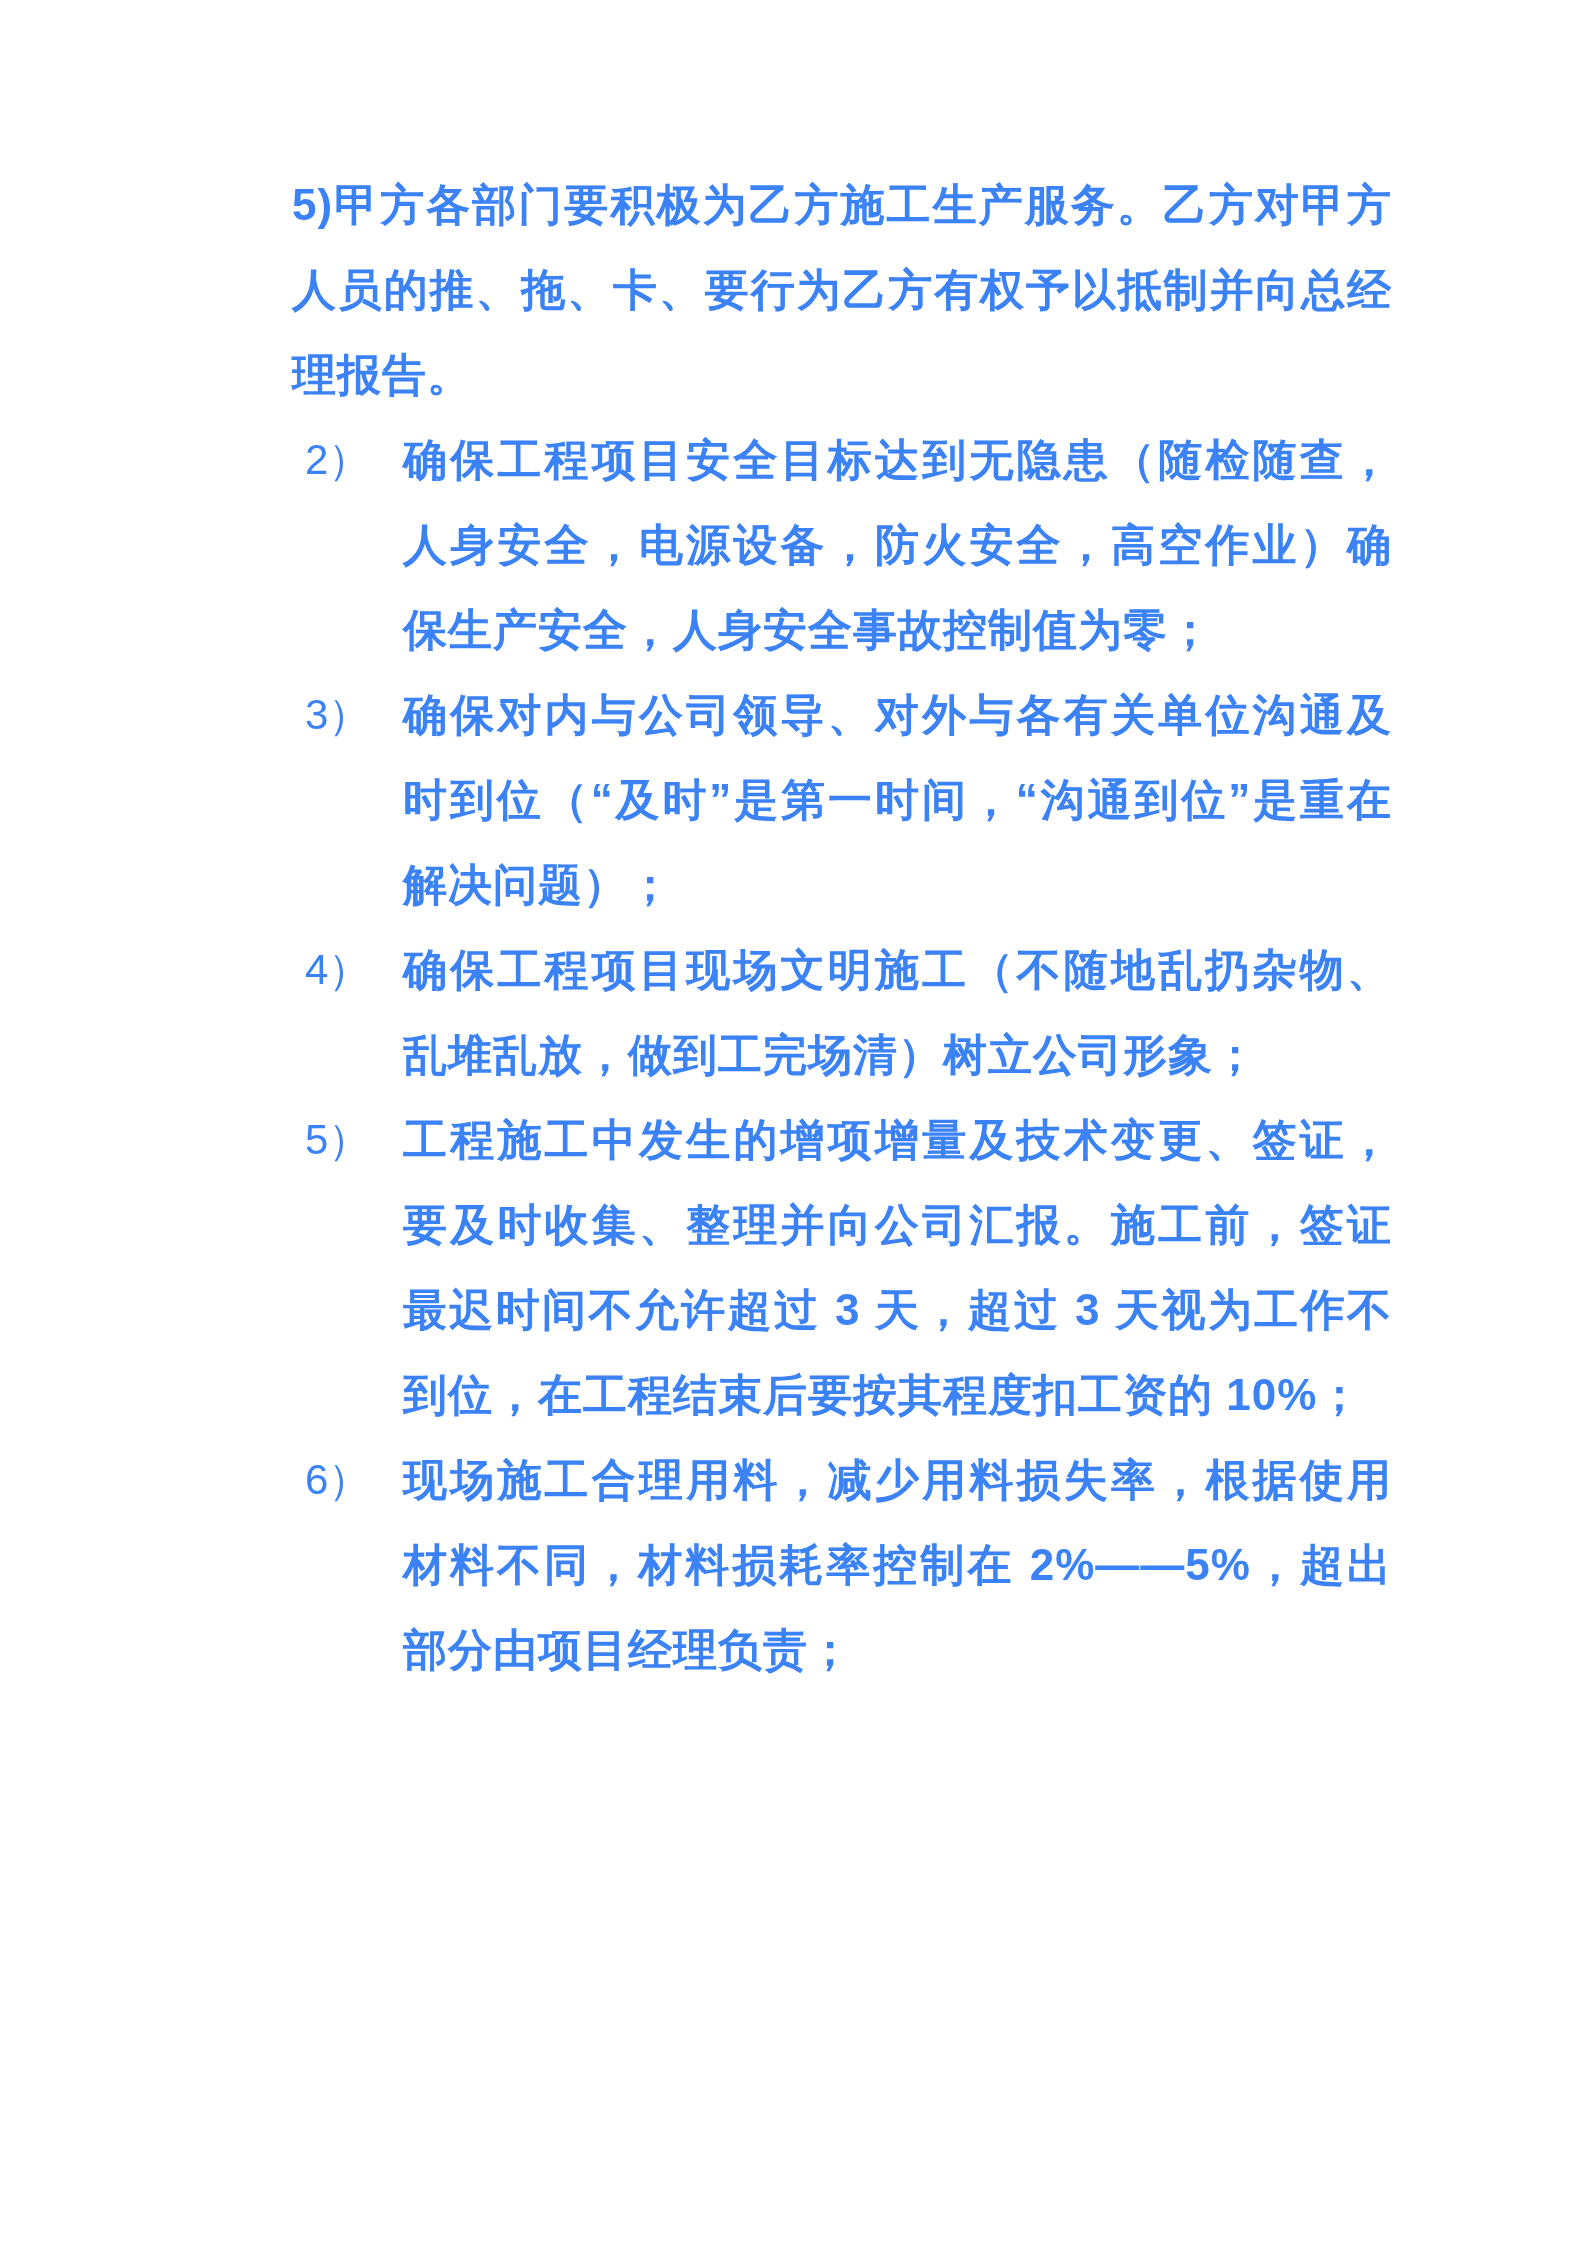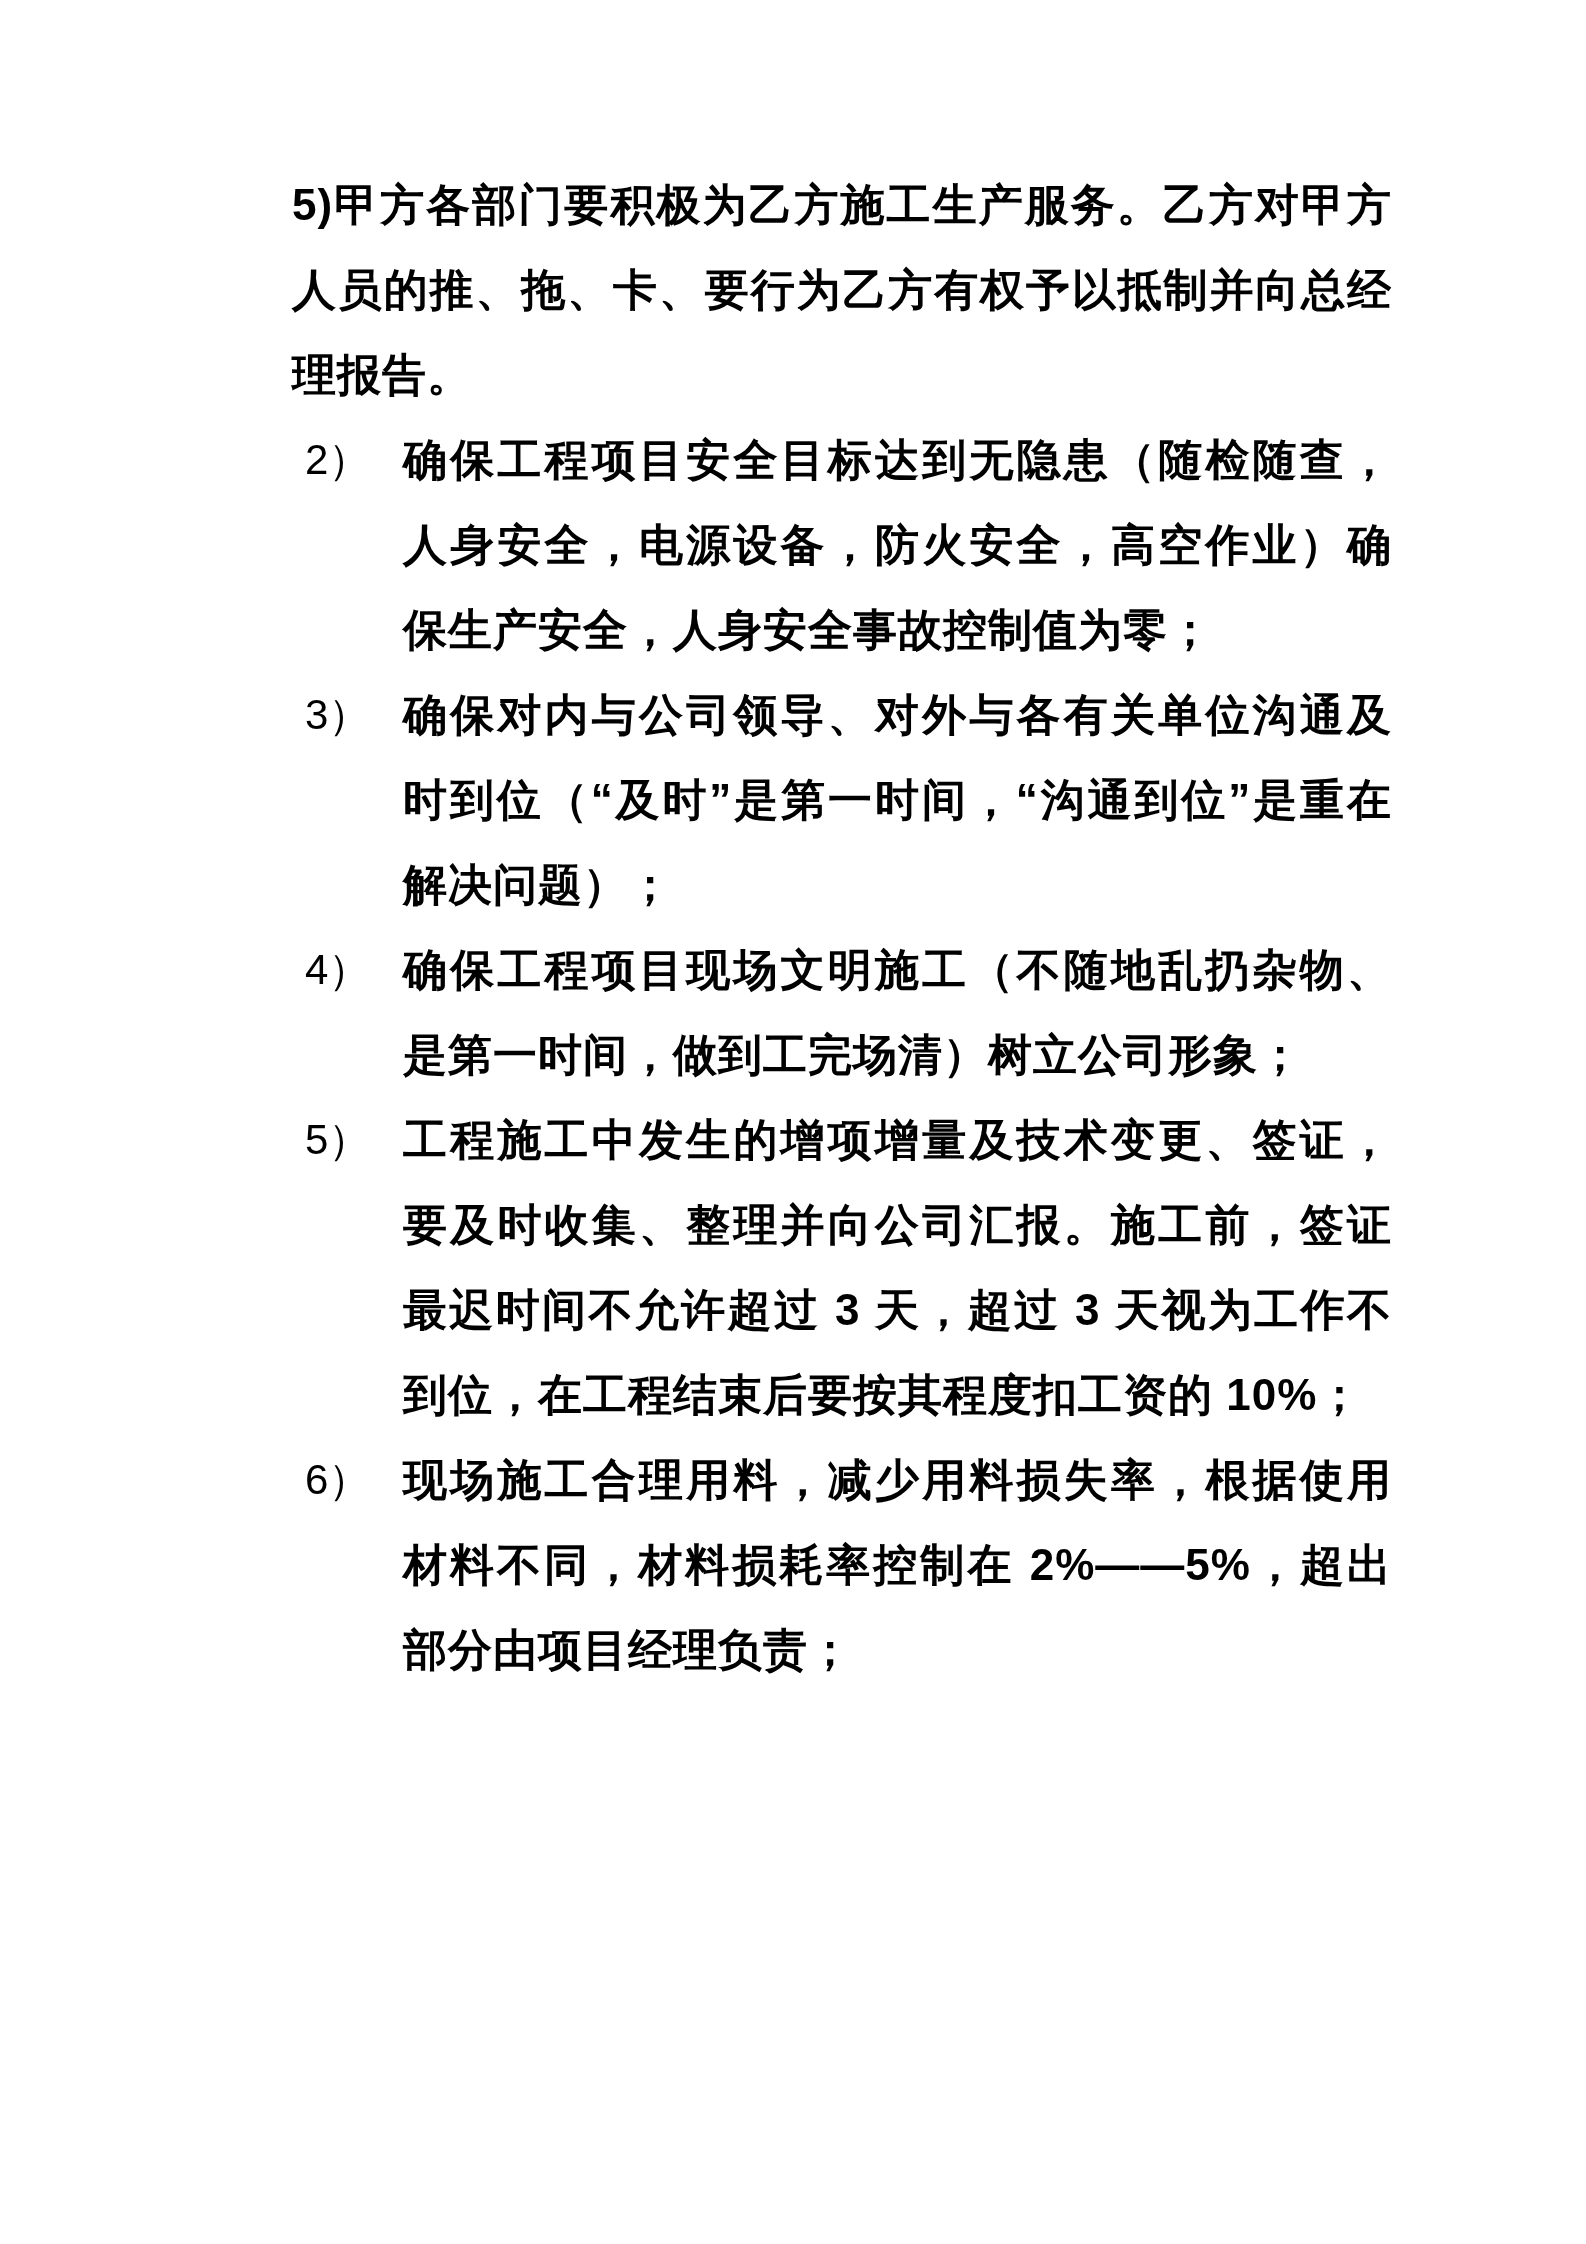--- a/index.html
+++ b/index.html
@@ -20,21 +20,21 @@
     height: 2244px;
     padding: 162px 194px 0 292px;
     background: #ffffff;
     color: #000000;
   }
   .para {
     margin: 0;
     font-size: 44px;
     line-height: 85px;
     font-weight: 700;
-    color: #000000;
+    color: #3b82f6;
     text-align: justify;
     letter-spacing: 1px;
   }
   
   .list-item {
     position: relative;
     padding-left: 111px;
   }
   .list-item .marker {
     position: absolute;
@@ -60,21 +60,21 @@
     <span class="list-text">确保工程项目安全目标达到无隐患（随检随查，人身安全，电源设备，防火安全，高空作业）确保生产安全，人身安全事故控制值为零；</span>
   </div>
 
   <div class="para list-item">
     <span class="marker">3）</span>
     <span class="list-text">确保对内与公司领导、对外与各有关单位沟通及时到位（“及时”是第一时间，“沟通到位”是重在解决问题）；</span>
   </div>
 
   <div class="para list-item">
     <span class="marker">4）</span>
-    <span class="list-text">确保工程项目现场文明施工（不随地乱扔杂物、是第一时间，做到工完场清）树立公司形象；</span>
+    <span class="list-text">确保工程项目现场文明施工（不随地乱扔杂物、乱堆乱放，做到工完场清）树立公司形象；</span>
   </div>
 
   <div class="para list-item">
     <span class="marker">5）</span>
     <span class="list-text">工程施工中发生的增项增量及技术变更、签证，要及时收集、整理并向公司汇报。施工前，签证最迟时间不允许超过 3 天，超过 3 天视为工作不到位，在工程结束后要按其程度扣工资的 10%；</span>
   </div>
 
   <div class="para list-item">
     <span class="marker">6）</span>
     <span class="list-text">现场施工合理用料，减少用料损失率，根据使用材料不同，材料损耗率控制在 2%——5%，超出部分由项目经理负责；</span>

